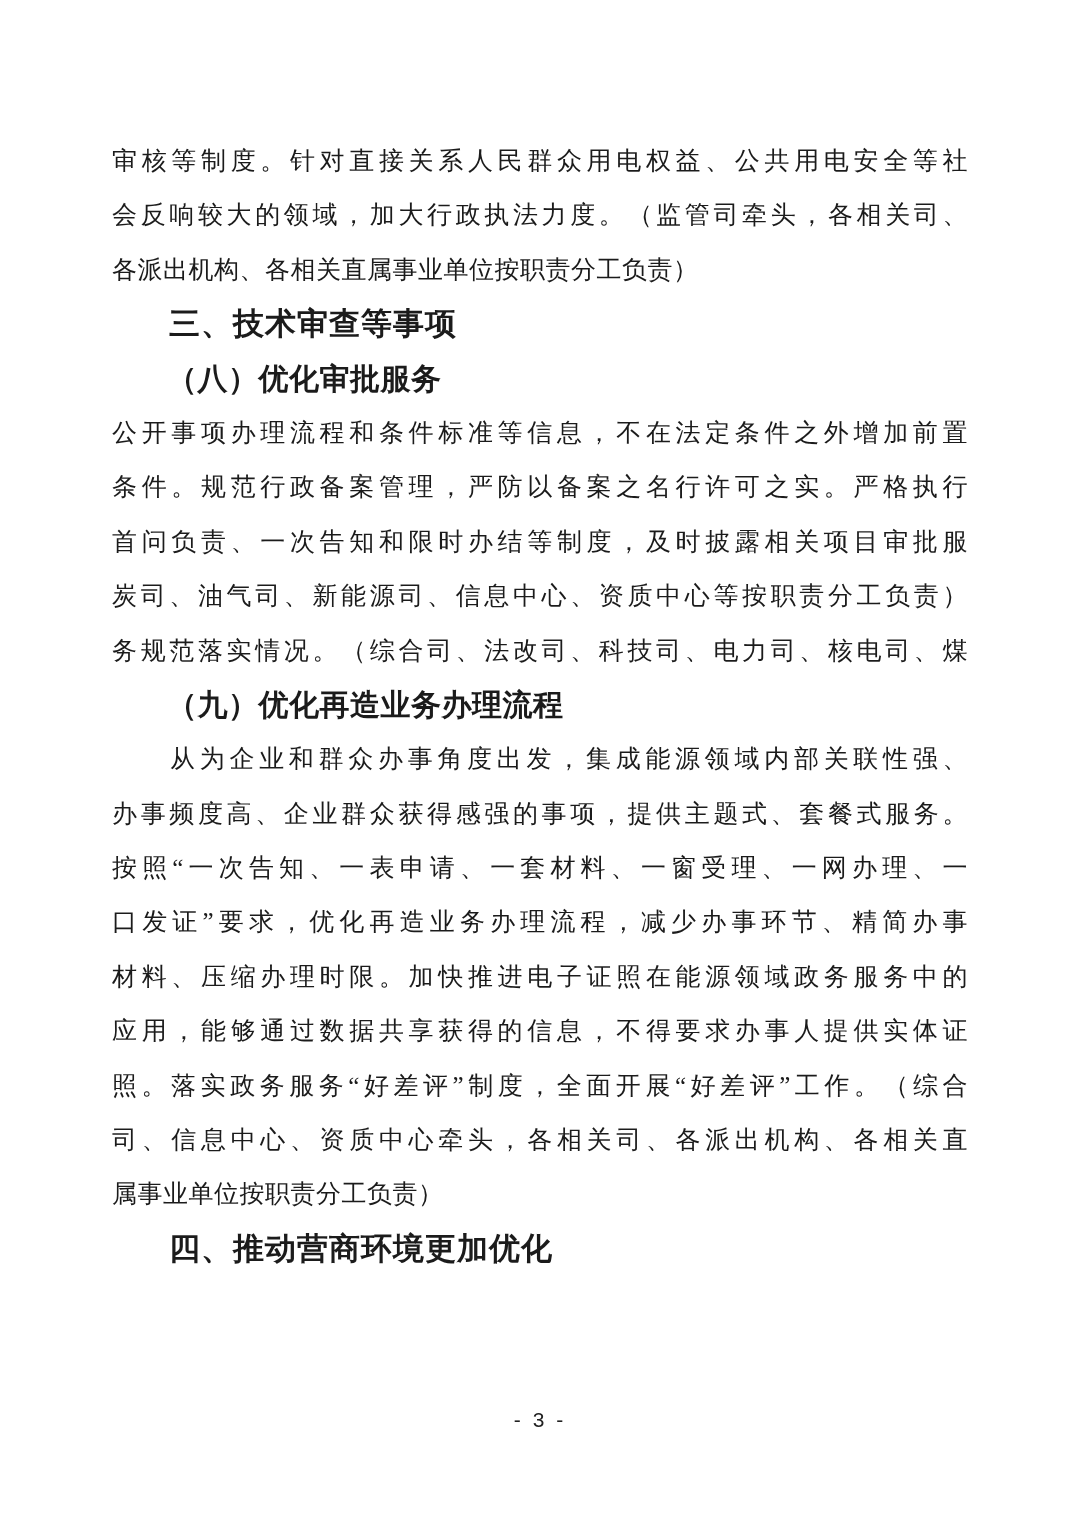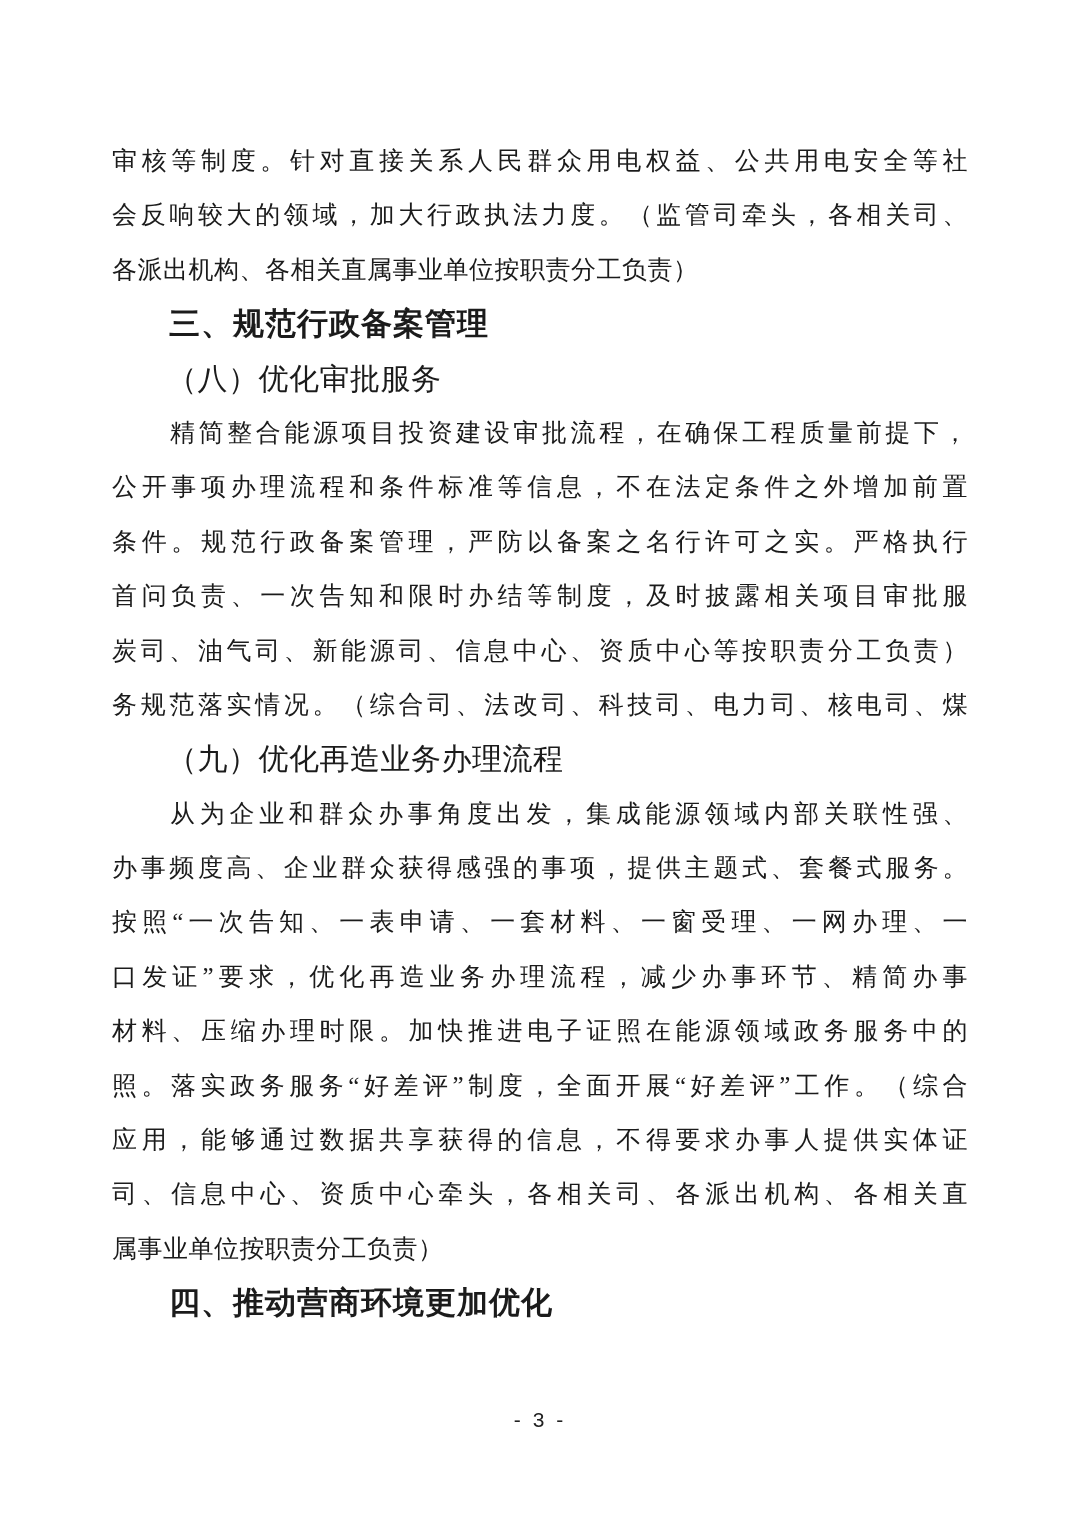--- a/index.html
+++ b/index.html
@@ -41,20 +41,21 @@
     font-family: "Liberation Sans", sans-serif;
     font-weight: bold;
     font-size: 31px;
     text-indent: 57px;
     letter-spacing: 1px;
   }
   
   .h2 {
     font-size: 30px;
     text-indent: 55px;
+    font-weight: bold;
   }
   .footer {
     position: absolute;
     left: 0;
     right: 0;
     top: 1408px;
     text-align: center;
     font-family: "Liberation Sans", sans-serif;
     font-size: 21px;
     color: #222222;
@@ -62,34 +63,33 @@
   }
 </style>
 </head>
 <body>
 
 <div class="page">
   <div>
     <div class="line fill">审核等制度。针对直接关系人民群众用电权益、公共用电安全等社</div>
     <div class="line fill">会反响较大的领域，加大行政执法力度。（监管司牵头，各相关司、</div>
     <div class="line">各派出机构、各相关直属事业单位按职责分工负责）</div>
-    <div class="line h1">三、规范行政备案管理</div>
+    <div class="line h1">三、技术审查等事项</div>
     <div class="line h2">（八）优化审批服务</div>
-    <div class="line fill indent">精简整合能源项目投资建设审批流程，在确保工程质量前提下，</div>
     <div class="line fill">公开事项办理流程和条件标准等信息，不在法定条件之外增加前置</div>
     <div class="line fill">条件。规范行政备案管理，严防以备案之名行许可之实。严格执行</div>
     <div class="line fill">首问负责、一次告知和限时办结等制度，及时披露相关项目审批服</div>
     <div class="line fill">炭司、油气司、新能源司、信息中心、资质中心等按职责分工负责）</div>
     <div class="line fill">务规范落实情况。（综合司、法改司、科技司、电力司、核电司、煤</div>
     <div class="line h2">（九）优化再造业务办理流程</div>
     <div class="line fill indent">从为企业和群众办事角度出发，集成能源领域内部关联性强、</div>
     <div class="line fill">办事频度高、企业群众获得感强的事项，提供主题式、套餐式服务。</div>
     <div class="line fill">按照“一次告知、一表申请、一套材料、一窗受理、一网办理、一</div>
     <div class="line fill">口发证”要求，优化再造业务办理流程，减少办事环节、精简办事</div>
     <div class="line fill">材料、压缩办理时限。加快推进电子证照在能源领域政务服务中的</div>
+    <div class="line fill">应用，能够通过数据共享获得的信息，不得要求办事人提供实体证</div>
     <div class="line fill">照。落实政务服务“好差评”制度，全面开展“好差评”工作。（综合</div>
-    <div class="line fill">应用，能够通过数据共享获得的信息，不得要求办事人提供实体证</div>
     <div class="line fill">司、信息中心、资质中心牵头，各相关司、各派出机构、各相关直</div>
     <div class="line">属事业单位按职责分工负责）</div>
     <div class="line h1">四、推动营商环境更加优化</div>
   </div>
   <div class="footer">- 3 -</div>
 </div>
 
 </body></html>

